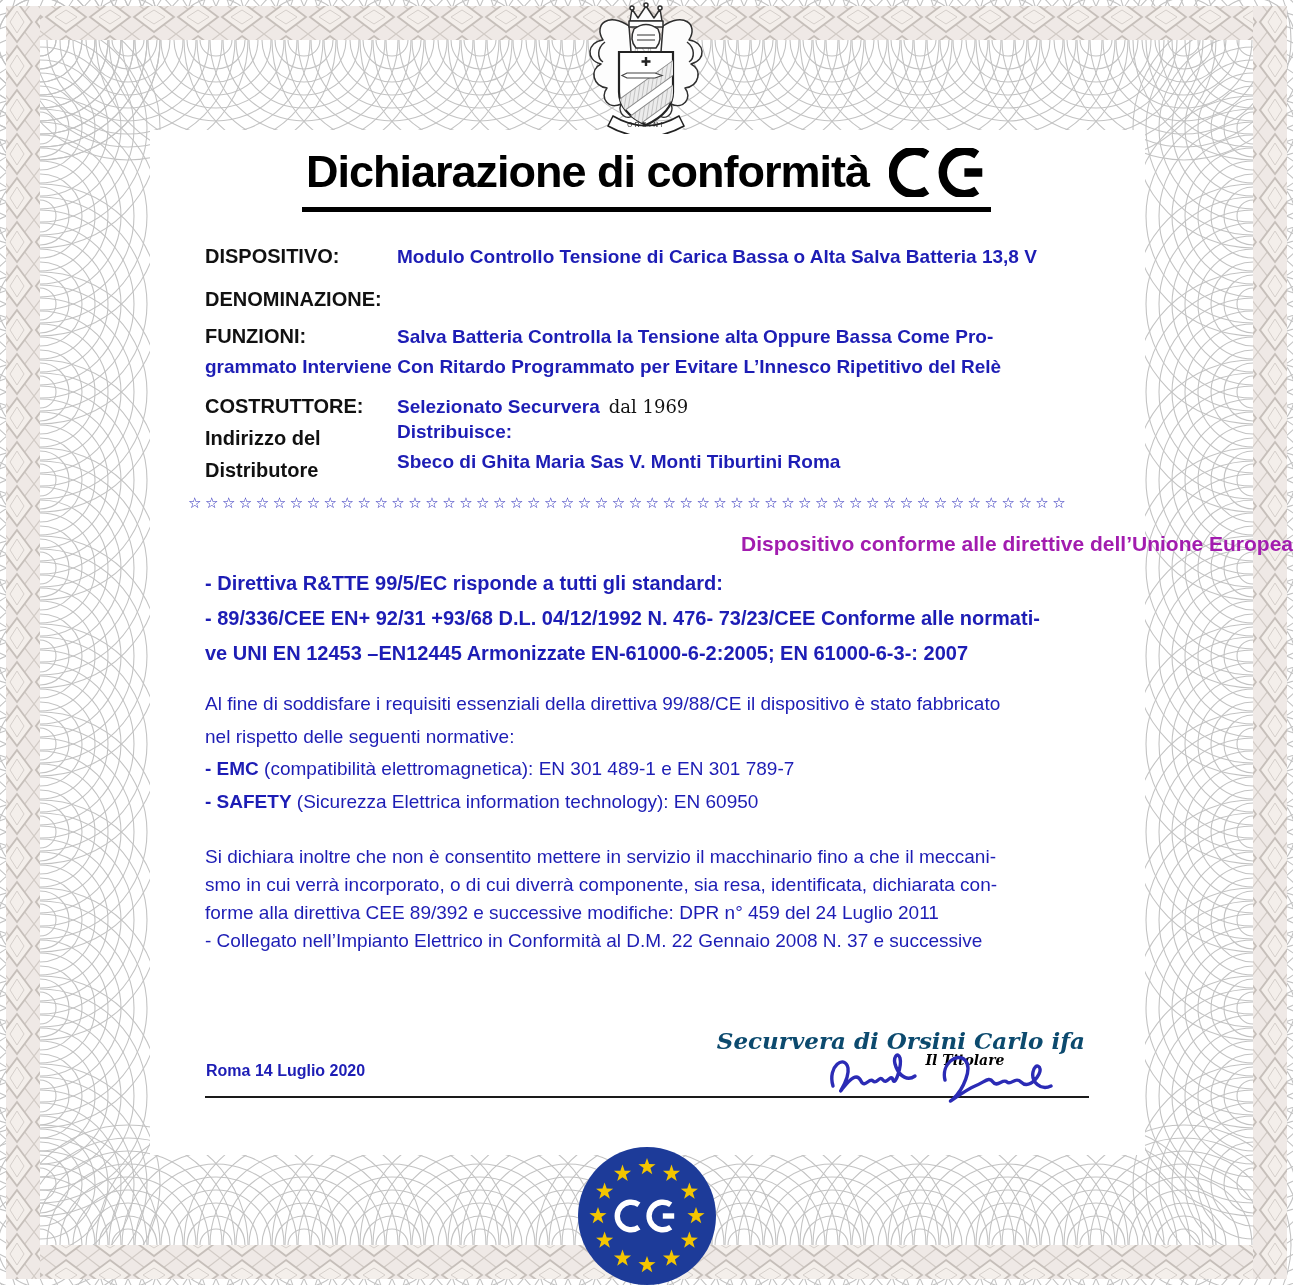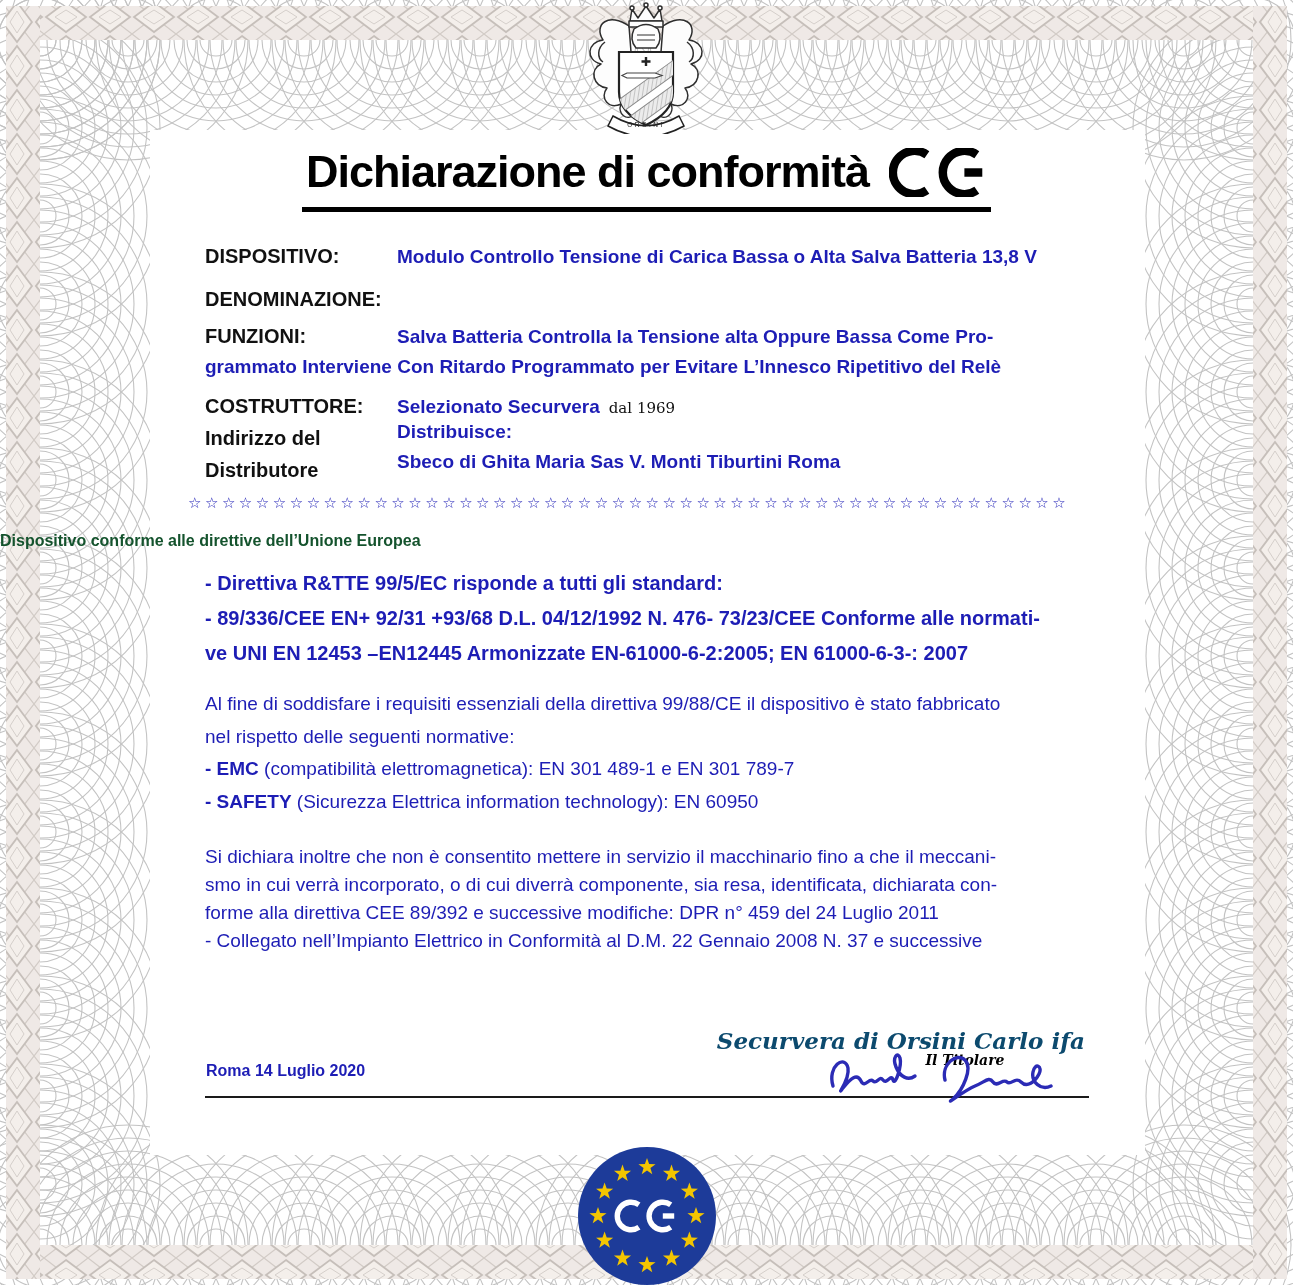--- a/index.html
+++ b/index.html
@@ -11,24 +11,24 @@
   
   .title-wrap{position:absolute;top:146px;left:0;right:0;display:flex;justify-content:center;}
   .title-inner{display:flex;align-items:center;gap:20px;border-bottom:5px solid #000;padding:0 4px 9px 4px;}
   .title-text{font-size:45px;font-weight:bold;letter-spacing:-1px;color:#000;white-space:nowrap;}
   .ce-title{color:#000;}
   
   #fields{position:absolute;left:205px;top:245px;width:950px;height:240px;}
   #fields .row{position:absolute;white-space:nowrap;}
   .lbl{font-size:20px;font-weight:bold;color:#111;}
   .val{font-size:19px;font-weight:bold;color:#1d1db5;}
-  .note{font-size:15px;font-weight:normal;color:#111;font-family:"DejaVu Serif",serif;margin-left:9px;}
+  .note{font-size:18px;font-weight:normal;color:#111;font-family:"DejaVu Serif",serif;margin-left:9px;}
   
   .stars{position:absolute;left:188px;top:494px;font-size:15px;letter-spacing:3.5px;color:#1d1db5;white-space:nowrap;}
-  .conf-heading{position:absolute;left:0;right:0;top:532px;text-align:left;font-size:16px;font-weight:bold;color:#14532d;}
+  .conf-heading{position:absolute;left:0;right:0;top:532px;text-align:right;font-size:21px;font-weight:bold;color:#a21caf;}
   .blk{position:absolute;left:205px;white-space:nowrap;color:#1d1db5;}
   #directives{top:566px;font-size:20px;font-weight:bold;line-height:35px;}
   #requirements{top:688px;font-size:19px;line-height:32.5px;}
   #declaration{top:843px;font-size:19px;line-height:28px;}
   .b{font-weight:bold;}
   
   .sig-company{position:absolute;right:208px;top:1027px;font-family:"DejaVu Serif",serif;font-weight:bold;font-style:italic;font-size:23px;color:#0c4a6e;white-space:nowrap;}
   .sig-role{position:absolute;left:855px;top:1052px;width:220px;text-align:center;font-family:"DejaVu Serif",serif;font-weight:bold;font-style:italic;font-size:14px;color:#000;}
   .date-place{position:absolute;left:206px;top:1062px;font-size:16px;font-weight:bold;color:#1d1db5;white-space:nowrap;}
   .footer-line{position:absolute;left:205px;top:1096px;width:884px;height:2px;background:#1a1a1a;}

